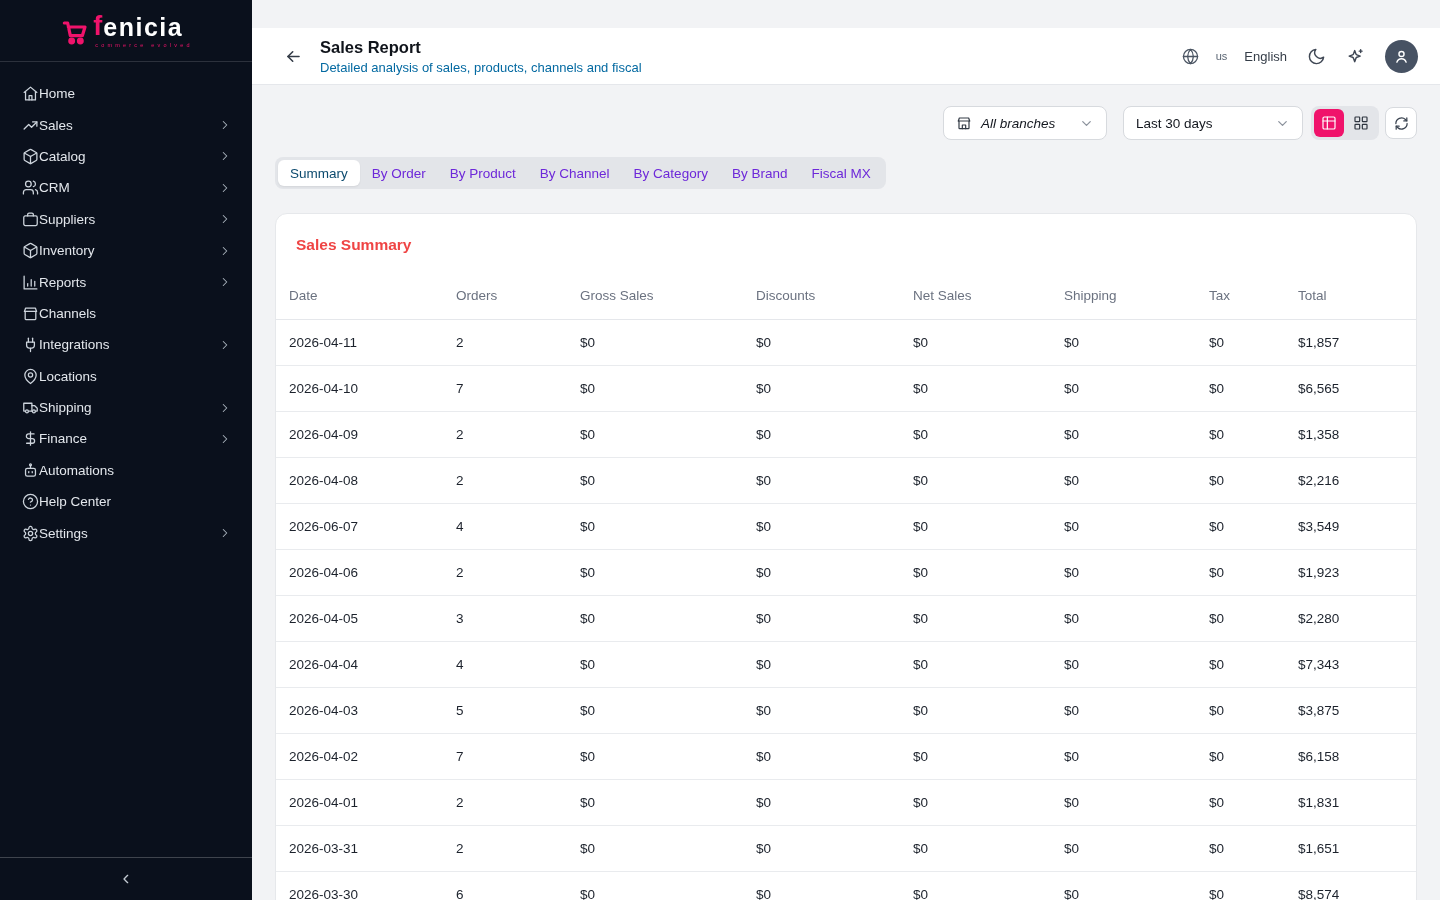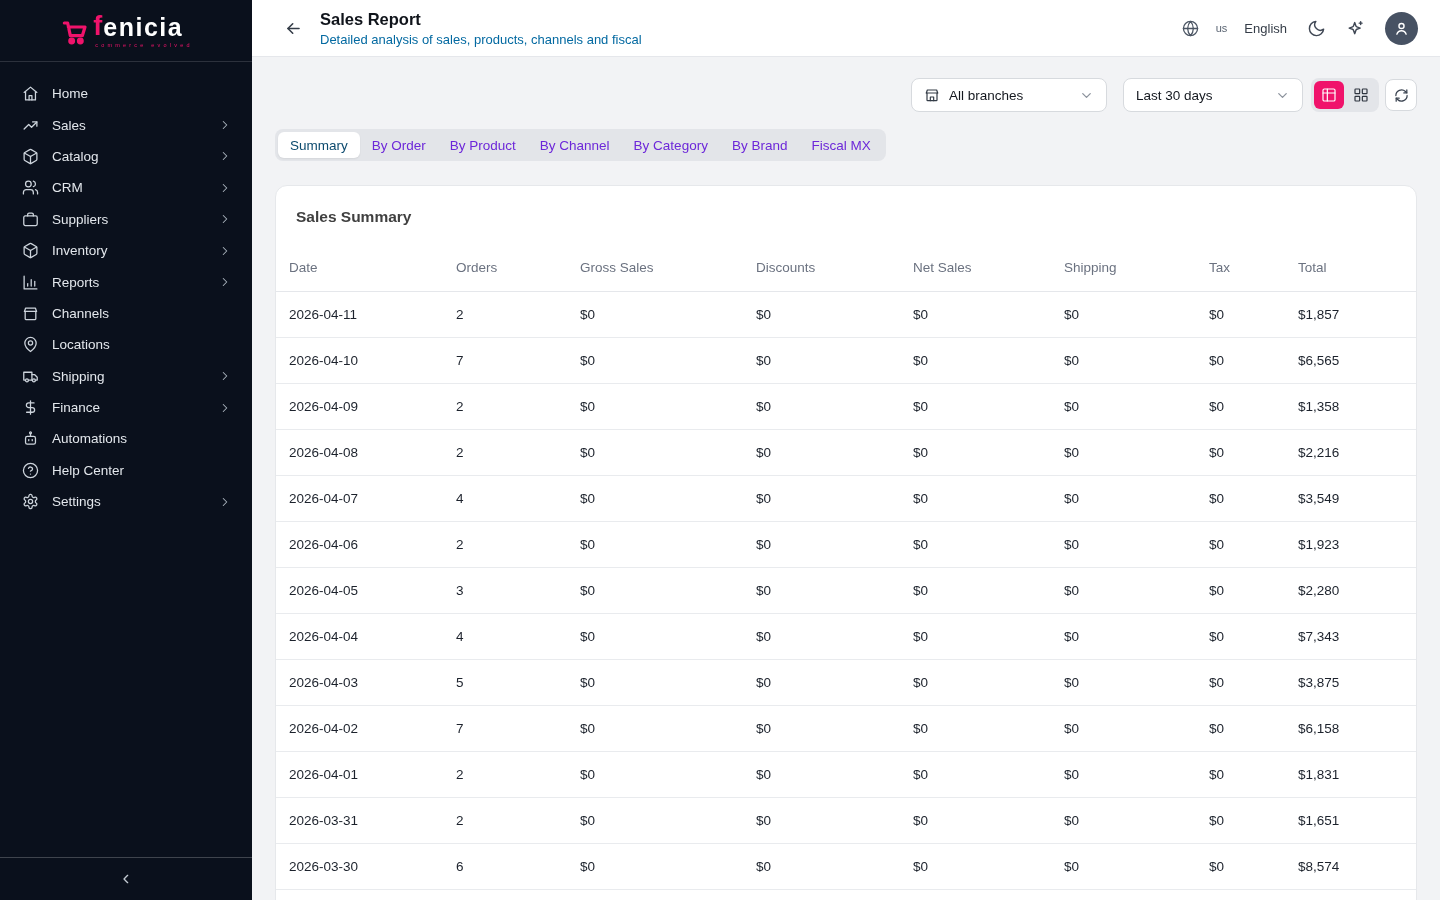--- a/index.html
+++ b/index.html
@@ -16,29 +16,29 @@
   .sidebar { width:252px; min-width:252px; background:#0a101c; color:#dde2e8; display:flex; flex-direction:column; }
   .logo-wrap { height:62px; border-bottom:1px solid rgba(255,255,255,.14); display:flex; align-items:center; justify-content:center; }
   .logo { display:flex; align-items:flex-start; gap:2px; }
   .logo .cart { width:32px; height:32px; color:#f0136b; margin-top:2px; }
   .logo-text { display:flex; flex-direction:column; line-height:1; }
   .brand-row { display:flex; align-items:flex-end; }
   .brand-f { color:#f0136b; font-size:27px; font-weight:bold; margin-right:1px; }
   .brand-rest { color:#ffffff; font-size:25px; font-weight:bold; letter-spacing:1.5px; }
   .tagline { color:#f0136b; font-size:5.5px; letter-spacing:3.2px; text-transform:lowercase; margin-top:3px; margin-left:2px; }
   .nav { flex:1; padding-top:16px; }
-  .nav-item { height:31.4px; display:flex; align-items:center; padding:0 20px 0 22px; gap:13px; font-size:13.5px; font-weight:500; color:#e3e7ec; cursor:pointer; }
+  .nav-item { height:31.4px; display:flex; align-items:center; padding:0 20px 0 22px; font-size:13.5px; font-weight:500; color:#e3e7ec; cursor:pointer; }
   .nav-item svg { width:17px; height:17px; flex:none; color:#cdd4dc; }
   .nav-item .chev { margin-left:auto; width:14px; height:14px; color:#aab3bd; }
   .collapse-bar { border-top:1px solid rgba(255,255,255,.22); height:43px; display:flex; align-items:center; justify-content:center; cursor:pointer; }
   .collapse-bar svg { width:16px; height:16px; color:#c3cad2; }
 
   
   .main { flex:1; display:flex; flex-direction:column; min-width:0; }
-  .topbar { height:57px; background:#fff; border-bottom:1px solid #e5e7eb; display:flex; align-items:center; padding:0 22px 0 26px; flex:none; }
+  .topbar { height:57px; background:#fff; border-bottom:1px solid #e5e7eb; display:flex; align-items:center; padding:0 22px 0 26px; flex:none;margin-top:28px; }
   .back-btn { width:30px; height:30px; border:none; background:transparent; color:#343c47; display:grid; place-items:center; cursor:pointer; border-radius:6px; }
   .back-btn svg { width:19px; height:19px; }
   .h-titles { margin-left:12px; }
   .h-title { font-size:16.5px; font-weight:bold; color:#10141b; }
   .h-sub { font-size:13px; color:#0369a1; margin-top:3px; }
   .h-right { margin-left:auto; display:flex; align-items:center; gap:20px; color:#4b5563; }
   .lang { display:flex; align-items:center; gap:17px; cursor:pointer; }
   .lang svg { width:17px; height:17px; }
   .lang-code { font-size:11px; color:#5a6472; }
   .lang-label { font-size:13px; color:#353d48; }
@@ -46,35 +46,35 @@
   .icon-btn svg { width:19px; height:19px; }
   .avatar { width:33px; height:33px; border-radius:50%; background:#475263; display:grid; place-items:center; cursor:pointer; }
   .avatar svg { width:17px; height:17px; color:#fff; }
 
   
   .content { flex:1; padding:0 23px; overflow:hidden; }
   .filter-row { display:flex; justify-content:flex-end; align-items:center; gap:16px; margin-top:21px; }
   .select { height:34px; background:#fff; border:1px solid #d7dade; border-radius:8px; display:flex; align-items:center; gap:9px; padding:0 12px; font-size:13.5px; color:#14181f; cursor:pointer; }
   .select svg.lead { width:16px; height:16px; color:#343c47; }
   .select .sel-chev { margin-left:auto; width:15px; height:15px; color:#8b929c; }
-  .select.branches { width:196px; }
+  .select.branches { width:164px;font-style:italic; }
   .select.period { width:180px; }
   .seg { background:#e3e5e9; border-radius:8px; padding:3px; display:flex; gap:2px; margin-left:-8px; }
   .seg-btn { width:30px; height:28px; border:none; border-radius:6px; display:grid; place-items:center; background:transparent; color:#2f3641; cursor:pointer; }
   .seg-btn.active { background:#f0136b; color:#fff; }
   .seg-btn svg { width:16px; height:16px; }
   .refresh-btn { width:32px; height:32px; background:#fff; border:1px solid #d7dade; border-radius:8px; display:grid; place-items:center; color:#3a4350; cursor:pointer; margin-left:-10px; }
   .refresh-btn svg { width:15px; height:15px; }
 
   .tabs { display:inline-flex; background:#e3e5e9; border-radius:8px; padding:3px; margin-top:17px; }
   .tab { border:none; background:transparent; height:26px; padding:0 12px; font-size:13.5px; color:#6d28d9; border-radius:6px; cursor:pointer; font-family:inherit; }
   .tab.active { background:#fff; color:#0c4a6e; box-shadow:0 1px 2px rgba(0,0,0,.07); }
 
   .card { margin-top:24px; background:#fff; border:1px solid #e6e8eb; border-radius:12px; padding-top:22px; height:1000px; }
-  .card-title { font-size:15.5px; font-weight:bold; color:#404040; margin-left:20px; }
+  .card-title { font-size:15.5px; font-weight:bold; color:#ef4444; margin-left:20px; }
   table { width:100%; border-collapse:collapse; table-layout:fixed; }
   th { text-align:left; font-weight:normal; font-size:13.5px; color:#6b7280; padding:34px 0 16px; border-bottom:1px solid #e5e7eb; }
   td { font-size:13.5px; color:#1c222c; padding:15px 0; border-bottom:1px solid #e9ebee; }
   th:first-child, td:first-child { padding-left:13px; }
 </style>
 </head>
 <body>
 
 <aside class="sidebar">
   <div class="logo-wrap">
@@ -168,20 +168,32 @@
           <polyline points="9 6 15 12 9 18"></polyline>
         </svg>
       </div>
       <div class="nav-item">
         <svg class="" viewBox="0 0 24 24" fill="none" stroke="currentColor" stroke-width="1.8" stroke-linecap="round" stroke-linejoin="round">
           <path d="M3.5 9 5 4.5h14L20.5 9"></path>
           <path d="M4.5 9v10.5a1 1 0 0 0 1 1h13a1 1 0 0 0 1-1V9"></path>
           <path d="M3.5 9h17"></path>
         </svg>
         <span>Channels</span>
+      </div>
+      <div class="nav-item">
+        <svg class="" viewBox="0 0 24 24" fill="none" stroke="currentColor" stroke-width="1.8" stroke-linecap="round" stroke-linejoin="round">
+          <path d="M12 22v-4.5"></path>
+          <path d="M9 8.5V3"></path>
+          <path d="M15 8.5V3"></path>
+          <path d="M6.5 8.5h11v4.5a4 4 0 0 1-4 4h-3a4 4 0 0 1-4-4z"></path>
+        </svg>
+        <span>Integrations</span>
+        <svg class="chev" viewBox="0 0 24 24" fill="none" stroke="currentColor" stroke-width="1.8" stroke-linecap="round" stroke-linejoin="round">
+          <polyline points="9 6 15 12 9 18"></polyline>
+        </svg>
       </div>
       <div class="nav-item">
         <svg class="" viewBox="0 0 24 24" fill="none" stroke="currentColor" stroke-width="1.8" stroke-linecap="round" stroke-linejoin="round">
           <path d="M20 10c0 6-8 12-8 12s-8-6-8-12a8 8 0 0 1 16 0z"></path>
           <circle cx="12" cy="10" r="3"></circle>
         </svg>
         <span>Locations</span>
       </div>
       <div class="nav-item">
         <svg class="" viewBox="0 0 24 24" fill="none" stroke="currentColor" stroke-width="1.8" stroke-linecap="round" stroke-linejoin="round">
@@ -402,21 +414,21 @@
               <td>2026-04-08</td>
               <td>2</td>
               <td>$0</td>
               <td>$0</td>
               <td>$0</td>
               <td>$0</td>
               <td>$0</td>
               <td>$2,216</td>
             </tr>
             <tr>
-              <td>2026-04-07</td>
+              <td>2026-06-07</td>
               <td>4</td>
               <td>$0</td>
               <td>$0</td>
               <td>$0</td>
               <td>$0</td>
               <td>$0</td>
               <td>$3,549</td>
             </tr>
             <tr>
               <td>2026-04-06</td>

